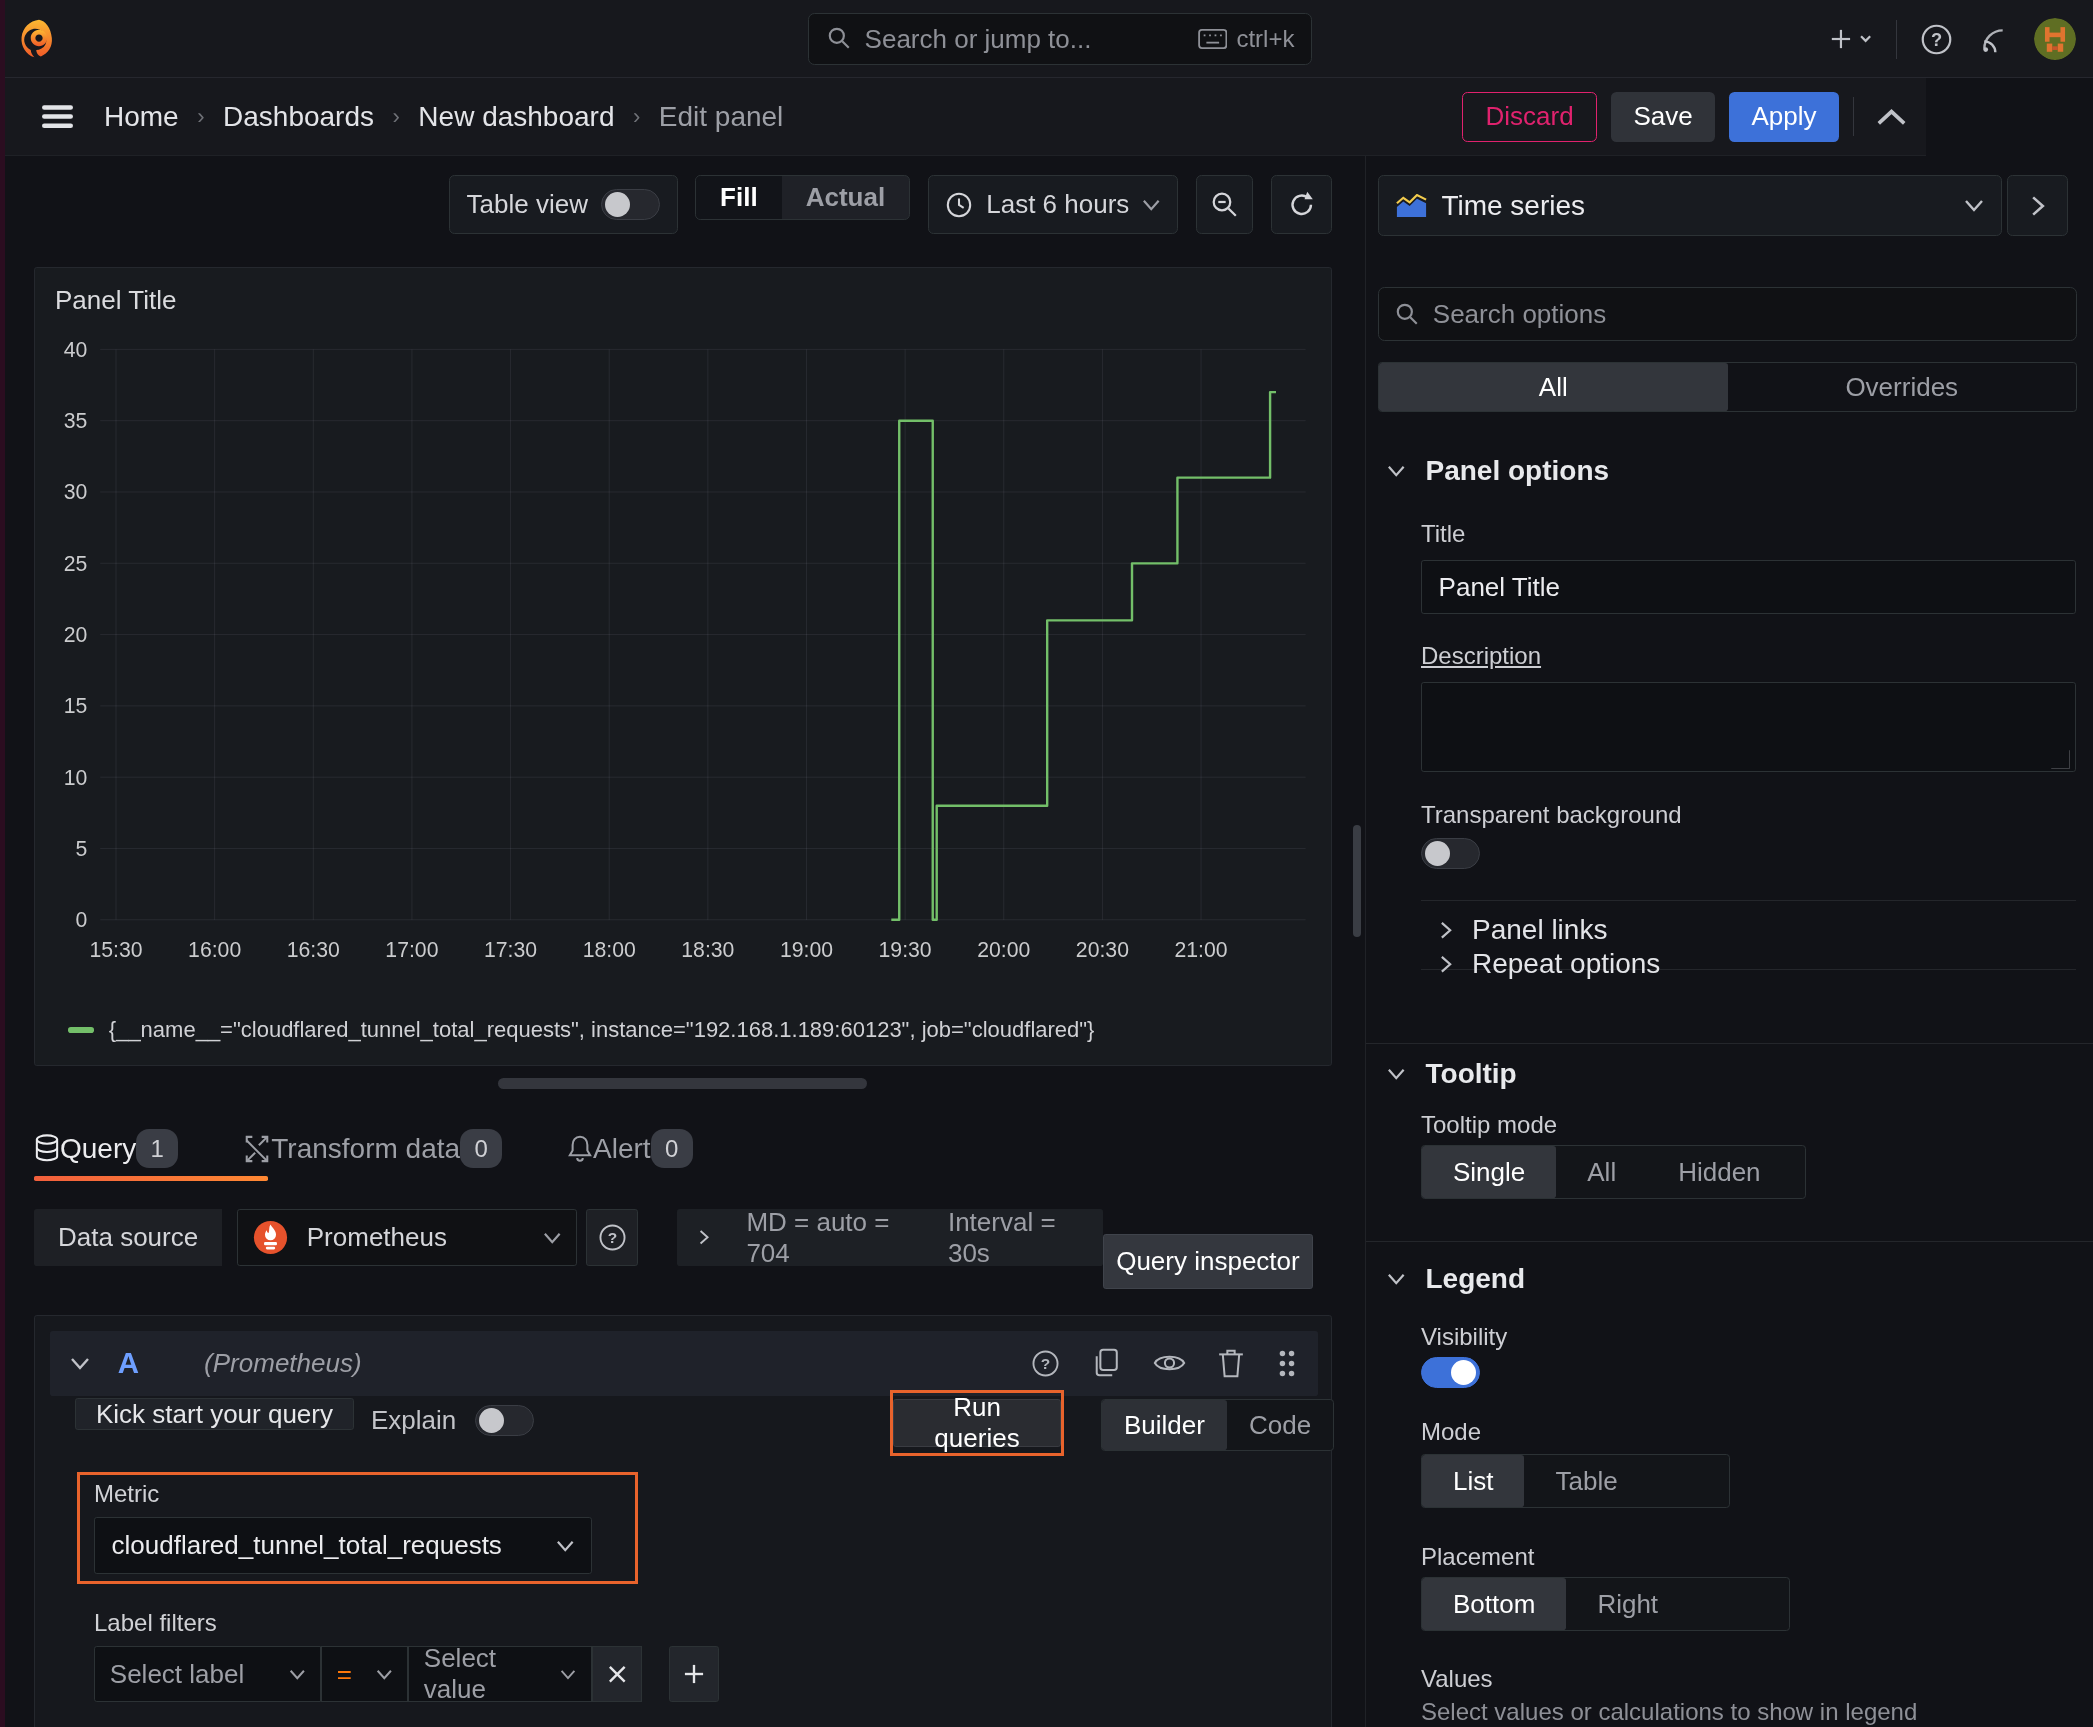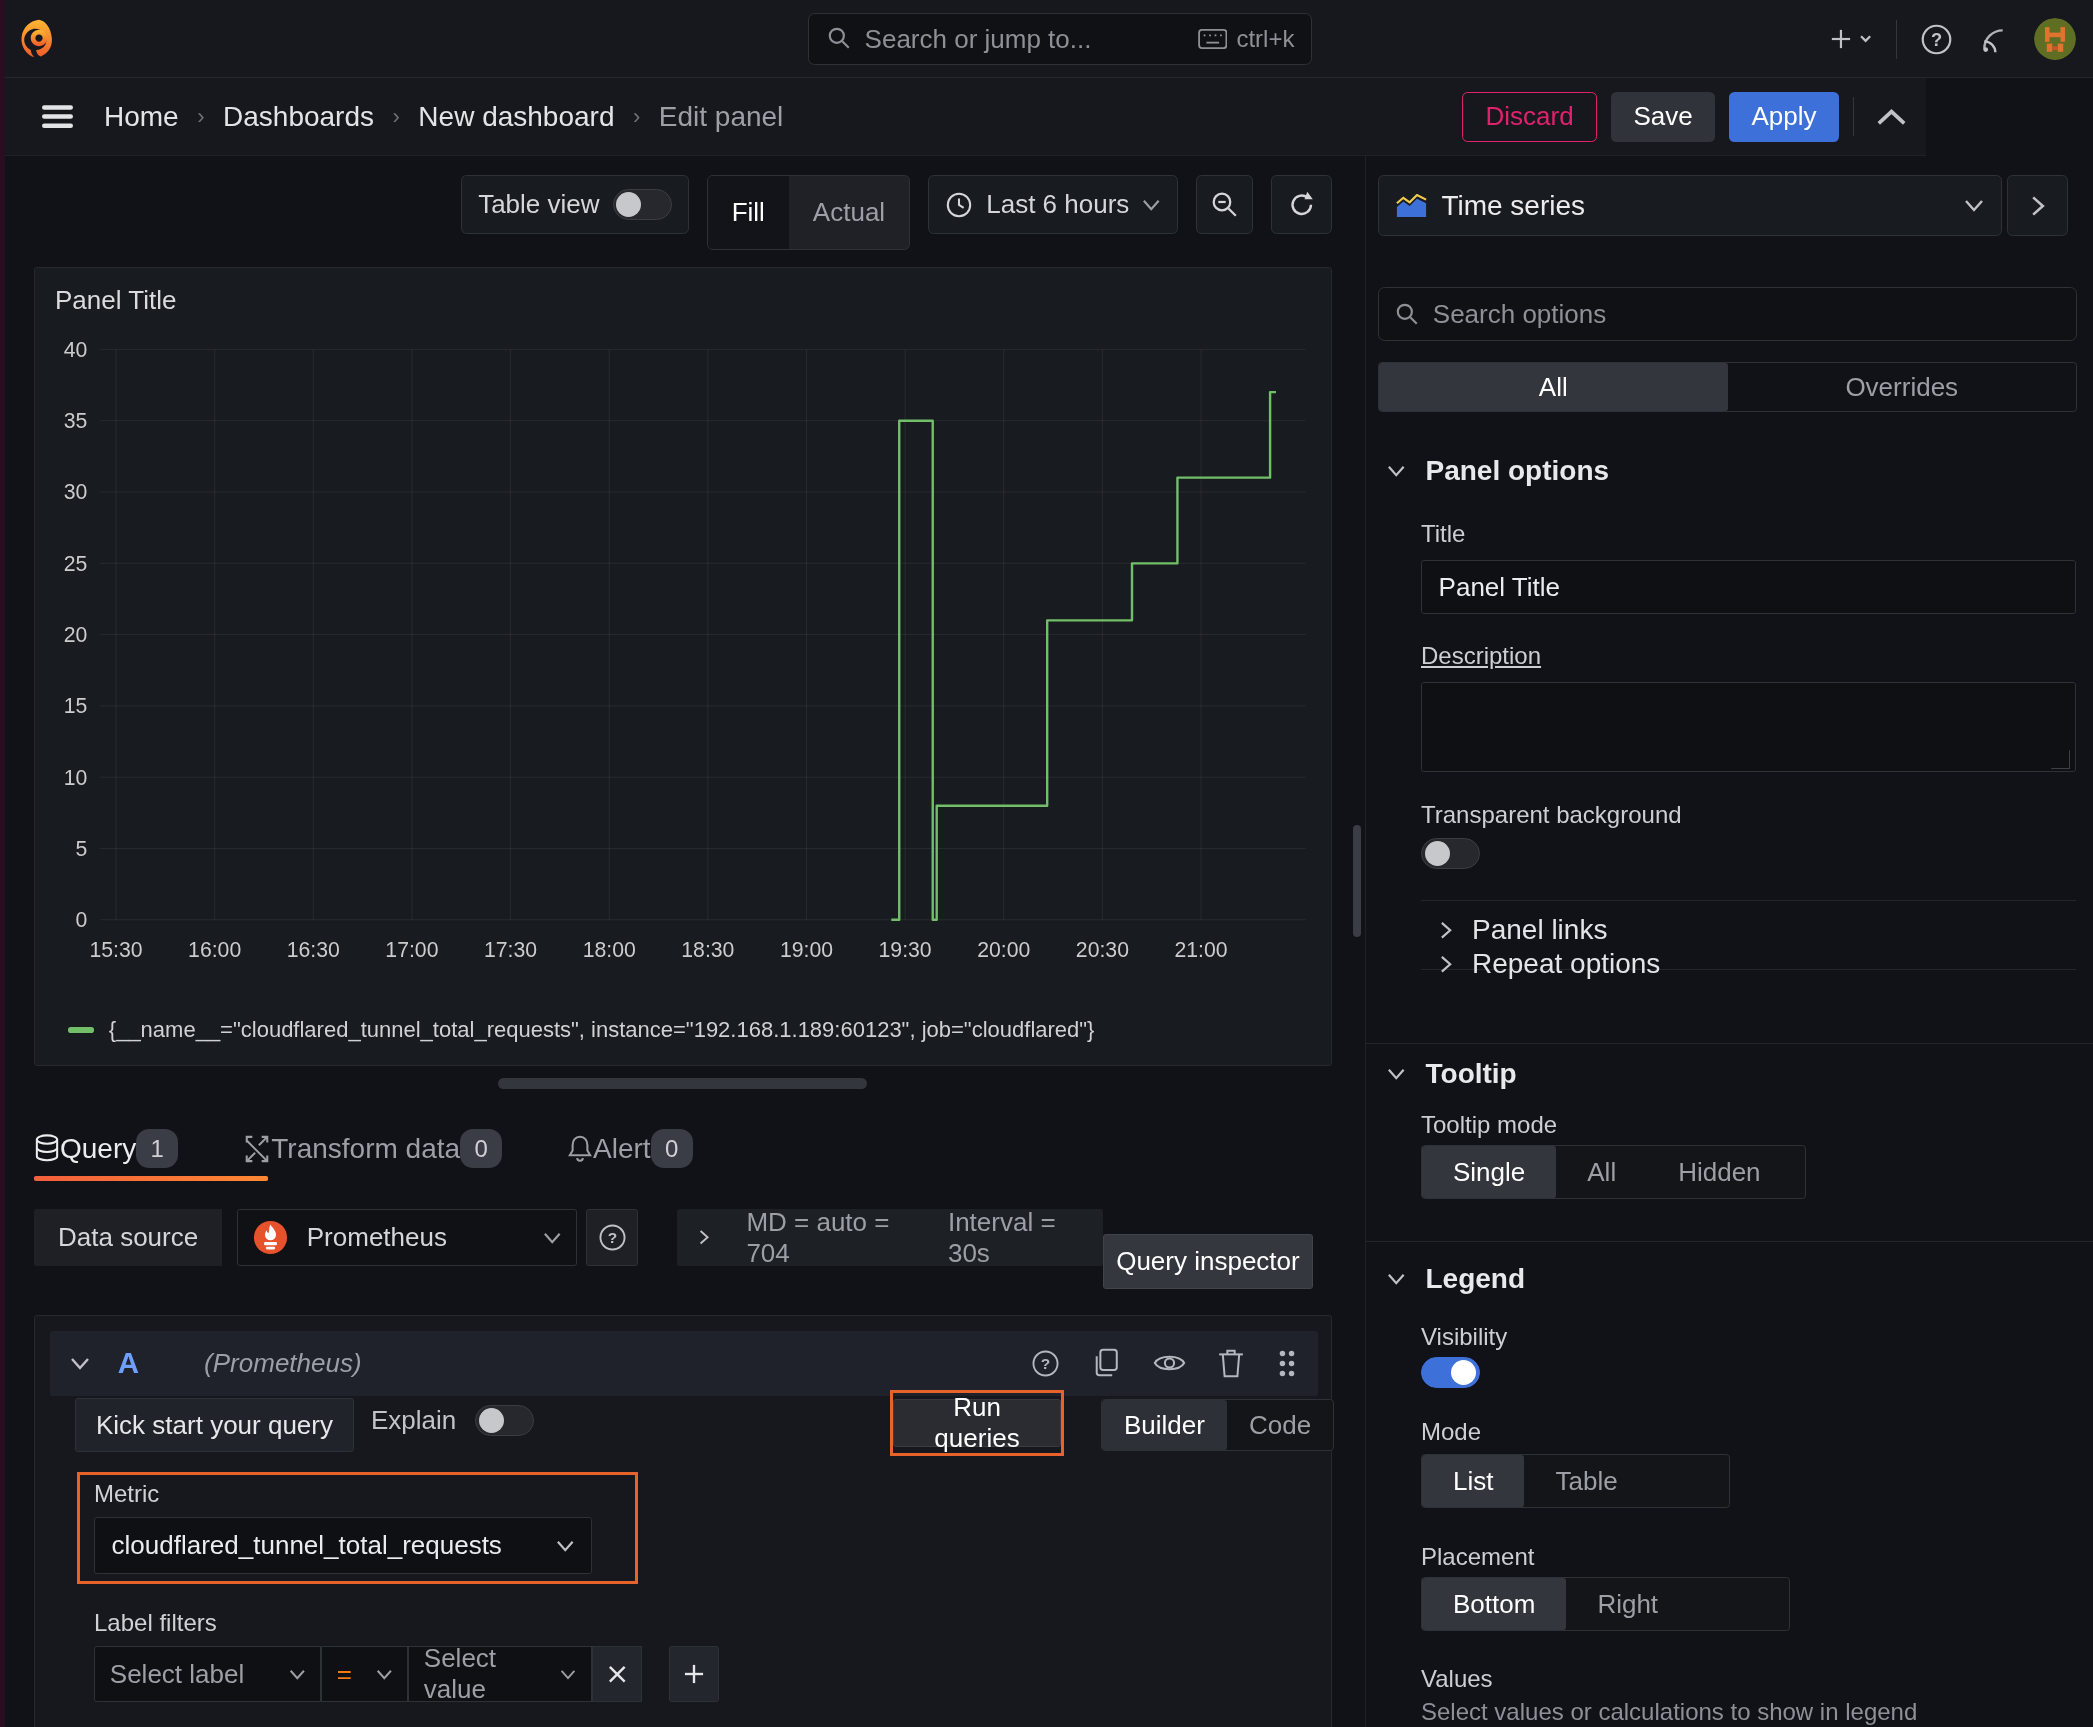--- a/index.html
+++ b/index.html
@@ -32,21 +32,21 @@
   .btn-save { background:#303339; color:#fff; }
   .btn-apply { background:#3d71d9; color:#fff; }
 
   
   .main { position:absolute; left:0; top:155px; width:1366px; height:1573px; }
   .divider-v { position:absolute; left:1365px; top:155px; width:0.9px; height:1573px; background:#202227; }
   .scroll-thumb { position:absolute; left:1353px; top:825px; width:8.3px; height:112px; background:#3a3d44; border-radius:4.6px; }
 
   .toolbar { position:absolute; top:20px; left:0; width:1332px; height:61px; display:flex; justify-content:flex-end; gap:17.5px; }
   .tool-box { height:59px; border:0.9px solid #2c3235; border-radius:5.5px; background:#181b20; display:flex; align-items:center; padding:0 16.6px; gap:13px; font-size:26px; color:#d5d6da; }
-  .seg-dark { background:#1f2127; border:0.9px solid #2c3235; border-radius:5.5px; height:75px; display:flex; align-items:stretch; overflow:hidden; padding:0; }
+  .seg-dark { background:#1f2127; border:0.9px solid #2c3235; border-radius:5.5px; height:45px; display:flex; align-items:stretch; overflow:hidden; padding:0;font-weight:bold; }
   .seg-dark .seg { display:flex; align-items:center; padding:0 24px; font-size:26px; color:#9d9fa6; }
   .seg-dark .seg.sel { background:#121419; color:#fff; }
   .toggle { width:59px; height:31px; border-radius:15.7px; background:#26282e; border:0.9px solid #3a3d44; position:relative; }
   .toggle .knob { position:absolute; top:1.8px; left:2.8px; width:25px; height:25px; border-radius:50%; background:#c7c8cc; }
   .toggle.on { background:#3d71d9; border-color:#3d71d9; }
   .toggle.on .knob { left:auto; right:2.8px; background:#fff; }
 
   
   .panel { position:absolute; left:34px; top:112px; width:1298px; height:799px; background:#181b1f; border:0.9px solid #25282e; border-radius:2.8px; }
   .panel-title { padding:16.6px 0 0 20px; font-size:26px; color:#dadbde; }
@@ -68,21 +68,21 @@
   .ds-help { height:57px; width:52px; margin-left:9.2px; background:#1e2025; border:0.9px solid #2c3235; border-radius:2.8px; display:flex; align-items:center; justify-content:center; }
   .ds-info { height:57px; margin-left:39px; width:426px; background:#1d2025; border-radius:2.8px; display:flex; align-items:center; gap:37px; padding:0 22px; font-size:26px; color:#9d9fa6; }
   .btn-inspector { height:55px; margin-left:0px; background:#34373e; border:0.9px solid #3f434b; border-radius:2.8px; color:#fff; font-size:26px; padding:0 12px; display:flex; align-items:center;margin-top:48px; }
 
   
   .editor { position:absolute; left:34px; top:1160px; width:1298px; height:413px; background:#16181d; border:0.9px solid #25282e; border-radius:2.8px 2.8px 0 0; }
   .qhead { position:absolute; left:14.8px; top:14.8px; width:1268px; height:65px; background:#1f222a; border-radius:2.8px; display:flex; align-items:center; padding:0 20px; gap:28px; }
   .qhead .qid { color:#6e9fff; font-size:29.5px; font-weight:bold; }
   .qhead .qds { color:#9d9fa6; font-size:26px; font-style:italic; margin-left:37px; }
   .qhead-icons { margin-left:auto; display:flex; align-items:center; gap:31px; }
-  .btn-kick { position:absolute; left:40px; top:82px; height:54px; background:#202329; border:0.9px solid #2c3235; border-radius:2.8px; color:#e6e7ea; font-size:26px; display:flex; align-items:center; padding:12px 20px; }
+  .btn-kick { position:absolute; left:40px; top:82px; height:32px; background:#202329; border:0.9px solid #2c3235; border-radius:2.8px; color:#e6e7ea; font-size:26px; display:flex; align-items:center; padding:12px 20px; }
   .explain-wrap { position:absolute; left:336px; top:89px; display:flex; align-items:center; gap:18.5px; font-size:26px; color:#c3c4c9; }
   .hl-run { position:absolute; left:855px; top:74px; width:174px; height:66px; border:3.7px solid #e8632c; display:flex; align-items:center; justify-content:center; }
   .btn-run { background:#2a2c31; border:0.9px solid #3a3c42; border-radius:2.8px; color:#fff; font-size:26px; height:48px; display:flex; align-items:center; padding:0 21px; }
   .seg-light { position:absolute; left:1066px; top:83px; height:52px; border:0.9px solid #2c3235; border-radius:3.7px; background:#131519; display:flex; overflow:hidden; }
   .seg-light .seg { display:flex; align-items:center; padding:0 22px; font-size:26px; color:#9d9fa6; }
   .seg-light .seg.sel { background:#2d3036; color:#fff; border-radius:2.8px; }
   .hl-metric { position:absolute; left:42px; top:156px; width:561px; height:112px; border:3.7px solid #e8632c; }
   .metric-label { position:absolute; left:59px; top:164px; font-size:24px; color:#d0d1d5; }
   .metric-select { position:absolute; left:59px; top:201px; width:498px; height:57px; background:#0e1014; border:0.9px solid #2c3235; border-radius:2.8px; display:flex; align-items:center; justify-content:space-between; padding:0 16.6px; font-size:26px; color:#ececef; }
   .lf-label { position:absolute; left:59px; top:293px; font-size:24px; color:#d0d1d5; }

